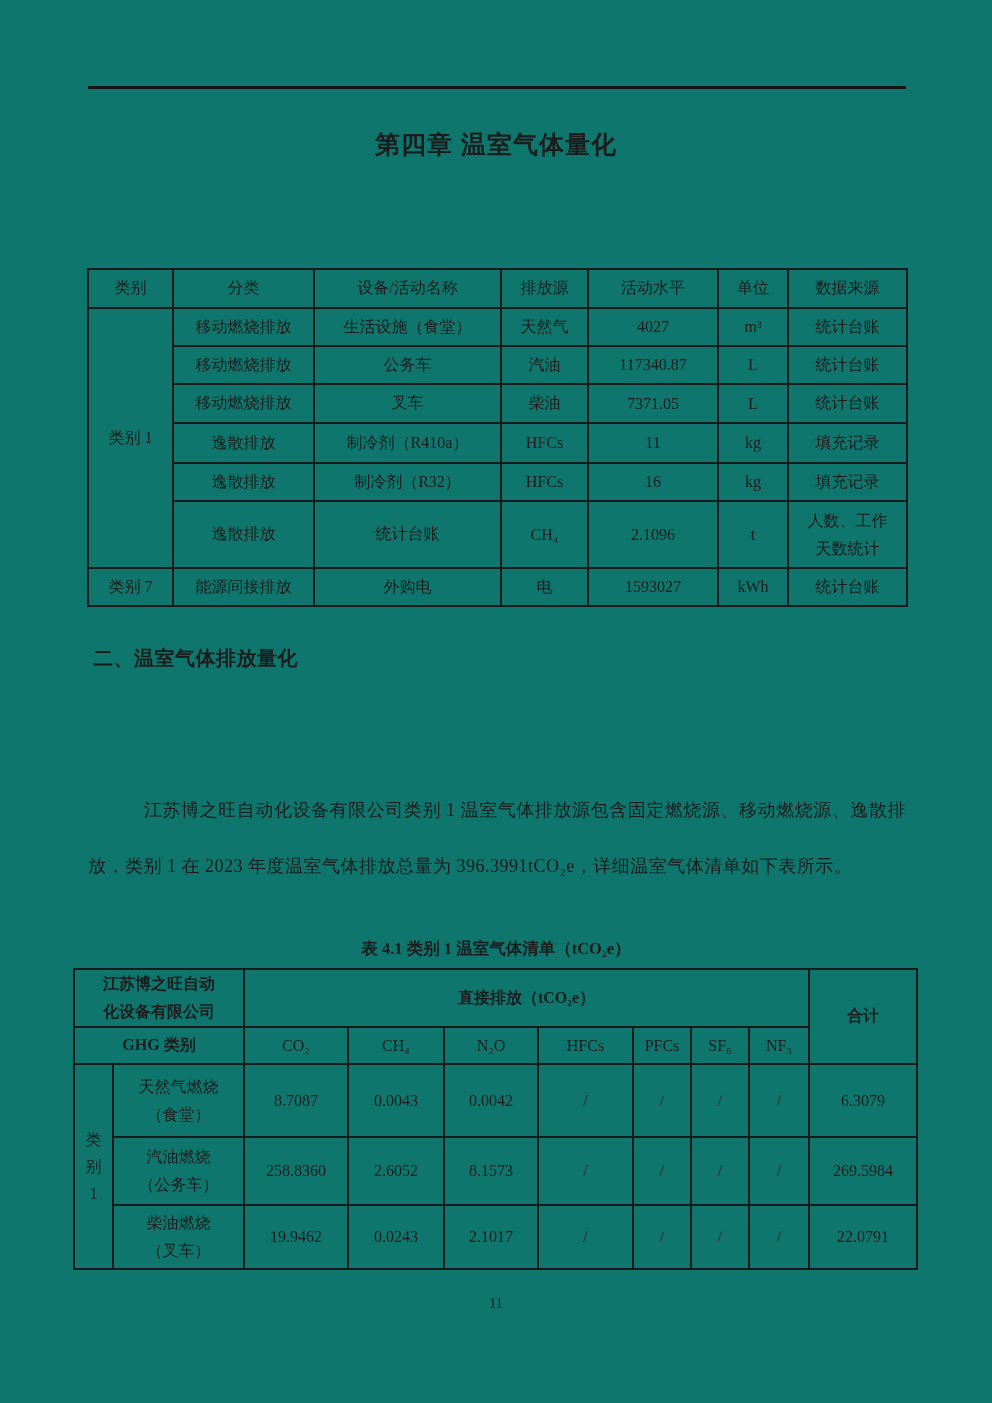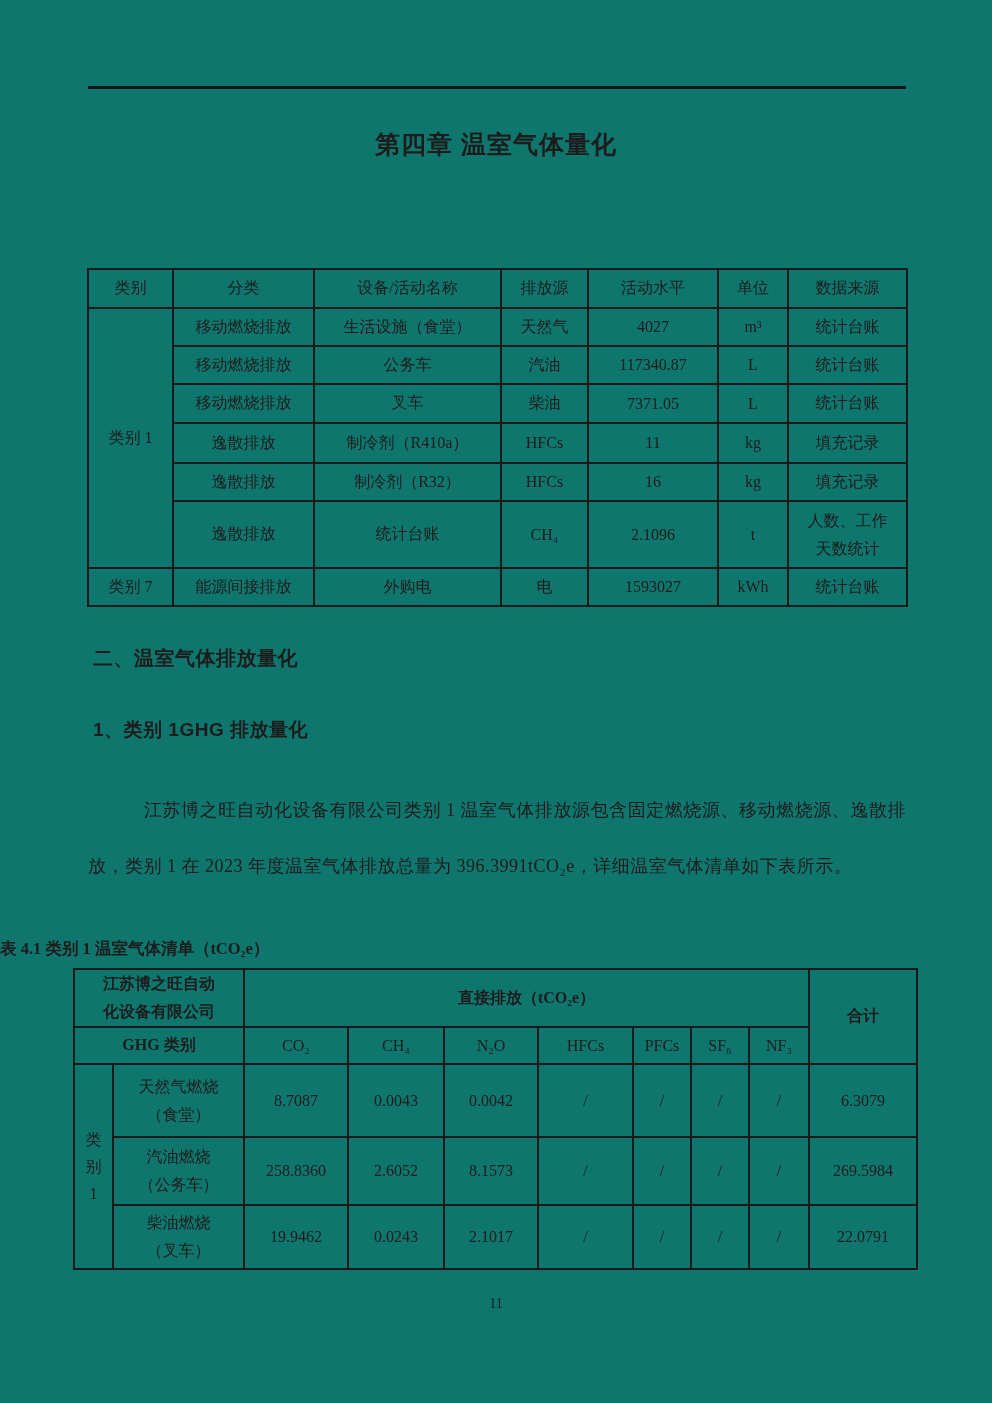--- a/index.html
+++ b/index.html
@@ -53,21 +53,21 @@
   .vertical{white-space:pre-line;line-height:1.7;font-size:16px;}
 
   .para{
     position:absolute;left:88px;top:782px;width:818px;
     font-size:18px;line-height:56px;
     text-align:justify;text-indent:56px;
     letter-spacing:0.5px;
   }
   .caption{
     position:absolute;left:0;top:938px;width:992px;
-    text-align:left;font-weight:bold;font-size:16.5px;
+    text-align:center;font-weight:bold;font-size:16.5px;
   }
   .page-number{
     position:absolute;left:0;top:1296px;width:992px;
     text-align:center;font-size:14px;
   }
 </style>
 </head>
 <body>
 
 <div class="page">
@@ -153,21 +153,20 @@
       <td>外购电</td>
       <td>电</td>
       <td>1593027</td>
       <td>kWh</td>
       <td>统计台账</td>
     </tr>
   </tbody>
     </table>
 
   <div class="sec-heading sec2">二、温室气体排放量化</div>
-  <div class="sec-heading sub1">1、类别 1GHG 排放量化</div>
 
   <div class="para">江苏博之旺自动化设备有限公司类别 1 温室气体排放源包含固定燃烧源、移动燃烧源、逸散排放，类别 1 在 2023 年度温室气体排放总量为 396.3991tCO₂e，详细温室气体清单如下表所示。</div>
 
   <div class="caption">表 4.1 类别 1 温室气体清单（tCO₂e）</div>
 
   <table class="t2">
     <colgroup>
       <col style="width:39px">
         <col style="width:131px">
         <col style="width:104px">

